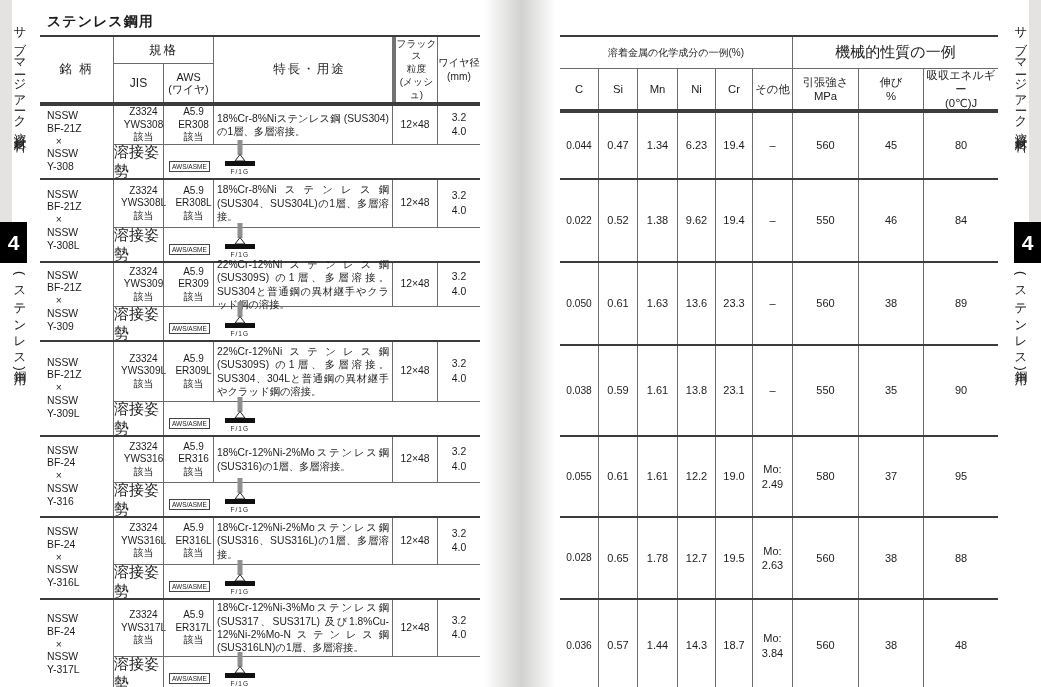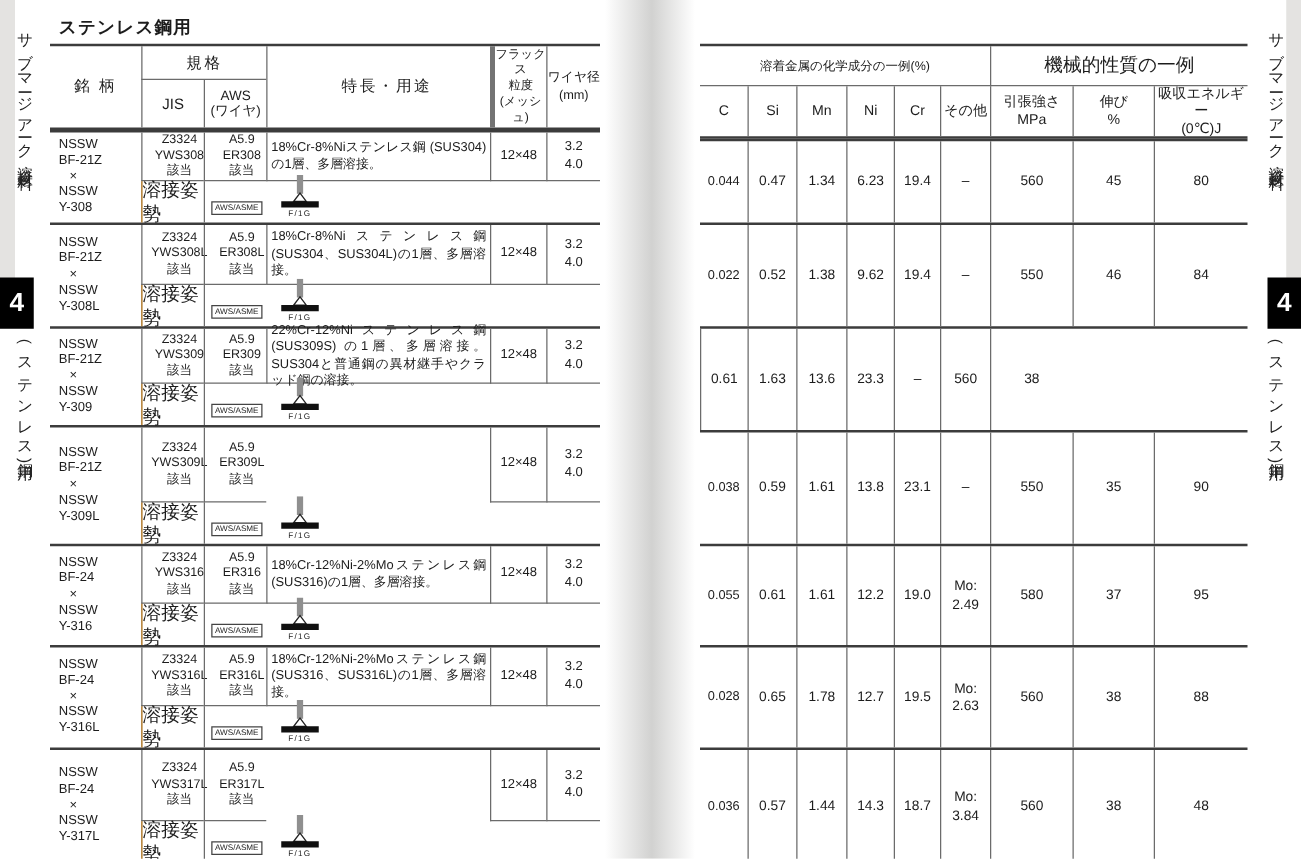--- a/index.html
+++ b/index.html
@@ -207,20 +207,21 @@
 BF-21Z
 &nbsp;&nbsp;&nbsp;×
 NSSW
 Y-309L</div>
     <div class="c-jis pre">Z3324
 YWS309L
 該当</div>
     <div class="c-aws pre">A5.9
 ER309L
 該当</div>
+    <div class="c-feat">22%Cr-12%Niステンレス鋼 (SUS309S) の1層、多層溶接。SUS304、304Lと普通鋼の異材継手やクラッド鋼の溶接。</div>
     <div class="c-flux">12×48</div>
     <div class="c-wire pre">3.2
 4.0</div>
     <div class="c-plabel">溶接姿勢</div>
     <div class="c-picon">
       <span class="awsbox">AWS/ASME</span>
       <span class="torch">
         <svg width="40" height="27" viewBox="0 0 40 27">
             <rect x="17.5" y="0" width="5" height="15" fill="#8f8f8f"></rect>
             <path d="M15 21 L20 14.5 L25 21 Z" fill="#ffffff" stroke="#222" stroke-width="1"></path>
@@ -296,20 +297,21 @@
 BF-24
 &nbsp;&nbsp;&nbsp;×
 NSSW
 Y-317L</div>
     <div class="c-jis pre">Z3324
 YWS317L
 該当</div>
     <div class="c-aws pre">A5.9
 ER317L
 該当</div>
+    <div class="c-feat">18%Cr-12%Ni-3%Moステンレス鋼 (SUS317、SUS317L) 及び1.8%Cu-12%Ni-2%Mo-Nステンレス鋼 (SUS316LN)の1層、多層溶接。</div>
     <div class="c-flux">12×48</div>
     <div class="c-wire pre">3.2
 4.0</div>
     <div class="c-plabel">溶接姿勢</div>
     <div class="c-picon">
       <span class="awsbox">AWS/ASME</span>
       <span class="torch">
         <svg width="40" height="27" viewBox="0 0 40 27">
             <rect x="17.5" y="0" width="5" height="15" fill="#8f8f8f"></rect>
             <path d="M15 21 L20 14.5 L25 21 Z" fill="#ffffff" stroke="#222" stroke-width="1"></path>
@@ -355,27 +357,29 @@
     <div class="rc">0.52</div>
     <div class="rc">1.38</div>
     <div class="rc">9.62</div>
     <div class="rc">19.4</div>
     <div class="rc pre">–</div>
     <div class="rc">550</div>
     <div class="rc">46</div>
     <div class="rc">84</div>
   </div>
   <div class="rrow rgrid r2">
+    <div class="rc first">0.050</div>
     <div class="rc">0.61</div>
     <div class="rc">1.63</div>
     <div class="rc">13.6</div>
     <div class="rc">23.3</div>
     <div class="rc pre">–</div>
     <div class="rc">560</div>
     <div class="rc">38</div>
+    <div class="rc">89</div>
   </div>
   <div class="rrow rgrid r3">
     <div class="rc first">0.038</div>
     <div class="rc">0.59</div>
     <div class="rc">1.61</div>
     <div class="rc">13.8</div>
     <div class="rc">23.1</div>
     <div class="rc pre">–</div>
     <div class="rc">550</div>
     <div class="rc">35</div>

